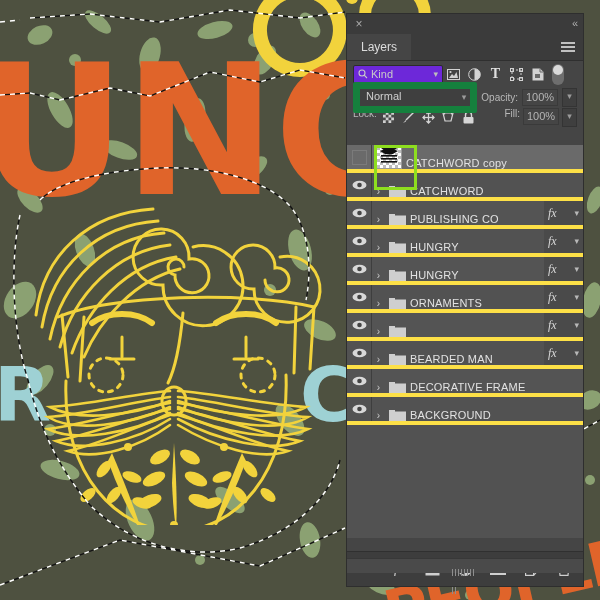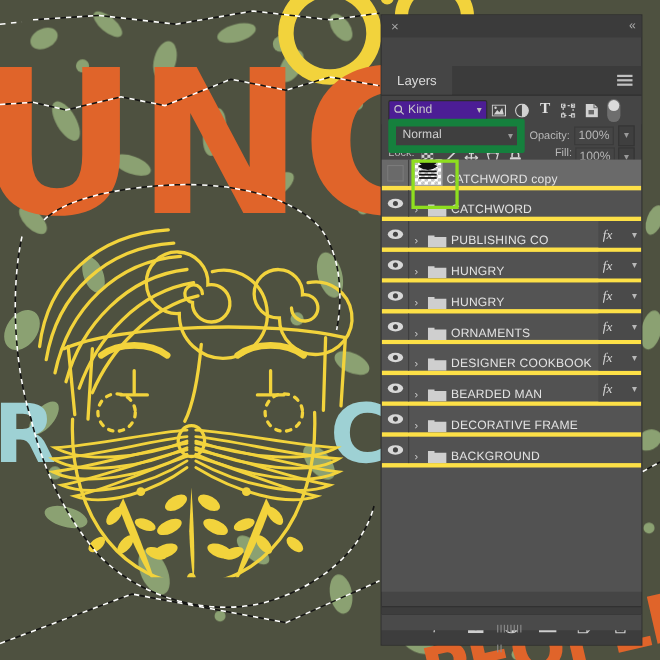--- a/index.html
+++ b/index.html
@@ -34,34 +34,34 @@
     height:20px;background:#3b3b3b;position:relative;
   }
   .close-x{
     position:absolute;left:6px;top:4px;width:12px;height:12px;
     color:#aaa;font-size:12px;line-height:12px;text-align:center;cursor:pointer;
   }
   .collapse-chev{
     position:absolute;right:6px;top:3px;color:#b0b0b0;font-size:11px;
     letter-spacing:-1px;cursor:pointer;
   }
-  .tabbar{height:26px;background:#3b3b3b;position:relative;border-bottom:1px solid #2f2f2f;margin-top:26px;}
+  .tabbar{height:26px;background:#3b3b3b;position:relative;border-bottom:1px solid #2f2f2f;}
   .tab{
     position:absolute;left:0;top:0;height:26px;padding:0 14px;
     background:#454545;color:#dcdcdc;font-size:12px;line-height:26px;cursor:pointer;
   }
   .hamburger{
     position:absolute;right:8px;top:8px;width:14px;height:10px;cursor:pointer;
   }
   .hamburger i{display:block;height:1.6px;background:#c0c0c0;margin-bottom:2.4px;}
 
   
   .filter-row{height:26px;background:#454545;display:flex;align-items:center;padding:0 6px;gap:0;}
   .kind-select{
-    width:88px;height:17px;background:#4c1d95;border:1px solid #2c2c2c;border-radius:2px;
+    width:88px;height:17px;background:#6d28d9;border:1px solid #2c2c2c;border-radius:2px;
     display:flex;align-items:center;color:#c9c9c9;font-size:11px;position:relative;
   }
   .kind-select .mag{margin-left:4px;margin-right:3px;}
   .kind-select .cv{position:absolute;right:4px;color:#bdbdbd;font-size:9px;}
   .ficon{width:21px;height:20px;display:flex;align-items:center;justify-content:center;cursor:pointer;}
   .toggle-pill{
     width:12px;height:21px;border-radius:6px;background:#6e6e6e;position:relative;
     margin-left:4px;cursor:pointer;
   }
   .toggle-pill::after{
@@ -552,21 +552,20 @@
             <ellipse cx="7.5" cy="5" rx="7" ry="4.3" fill="#d8d8d8"></ellipse>
             <circle cx="7.5" cy="5" r="2.3" fill="#444"></circle>
           </svg>
       </div>
       <div class="chevcell">›</div>
       <div class="foldercell">
         <svg width="17" height="13" viewBox="0 0 17 13">
             <path d="M0 2 h6 v1.5 h11 V13 H0 Z" fill="#cfcfcf"></path>
           </svg>
       </div>
-      <div class="lname">DESIGNER COOKBOOK</div>
       <div class="fxcell">
         <span class="fxlab">fx</span>
         <span class="fxchev">▾</span>
       </div>
     </div>
 
     <div class="layer-row">
       <div class="eyecell">
         <svg width="15" height="10" viewBox="0 0 15 10">
             <ellipse cx="7.5" cy="5" rx="7" ry="4.3" fill="#d8d8d8"></ellipse>

